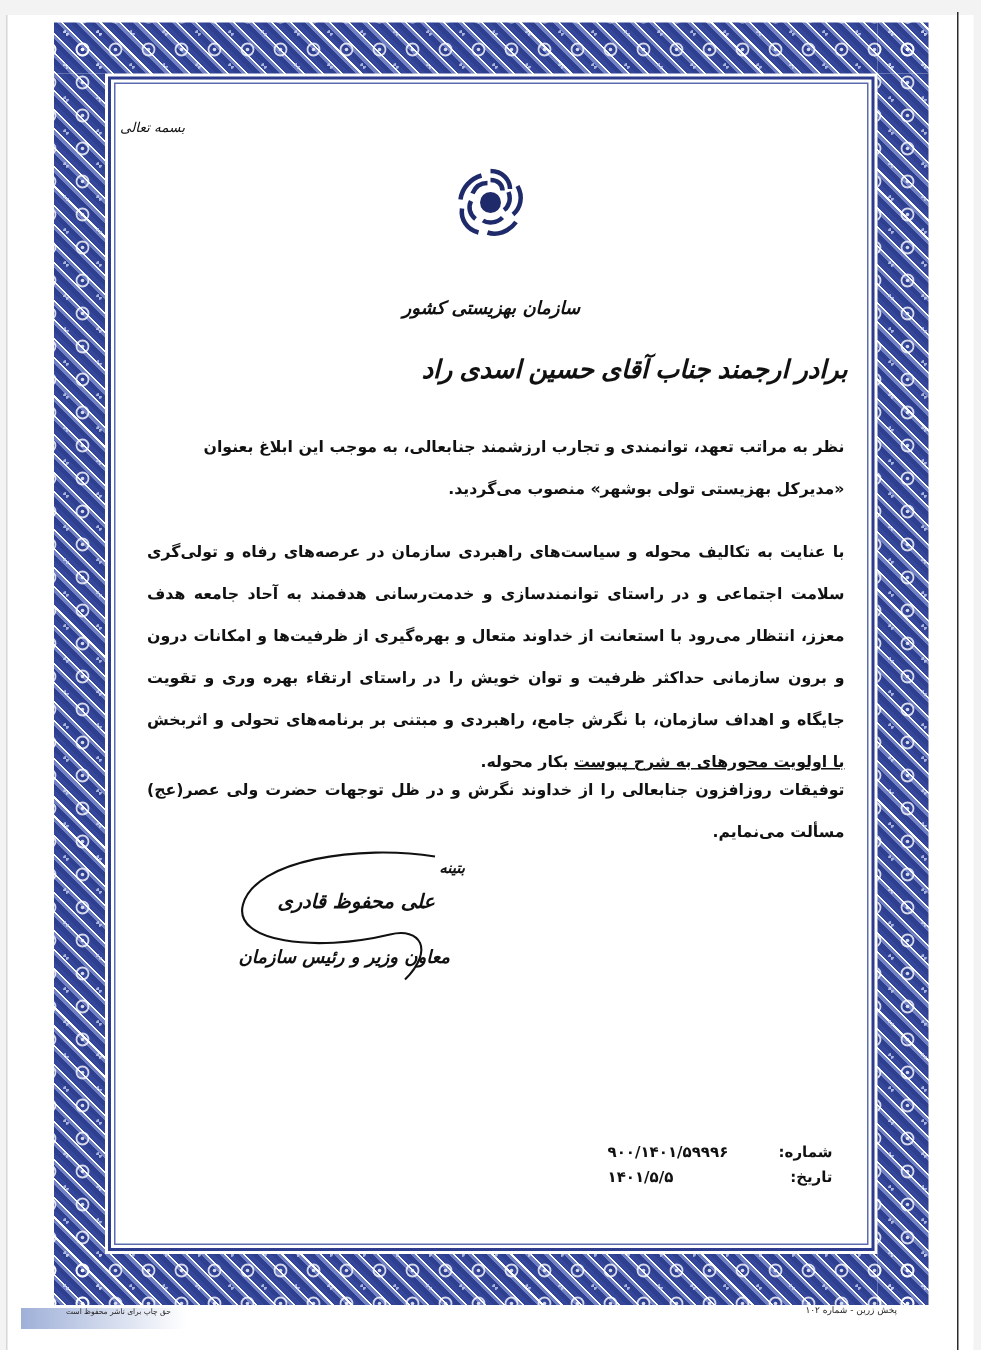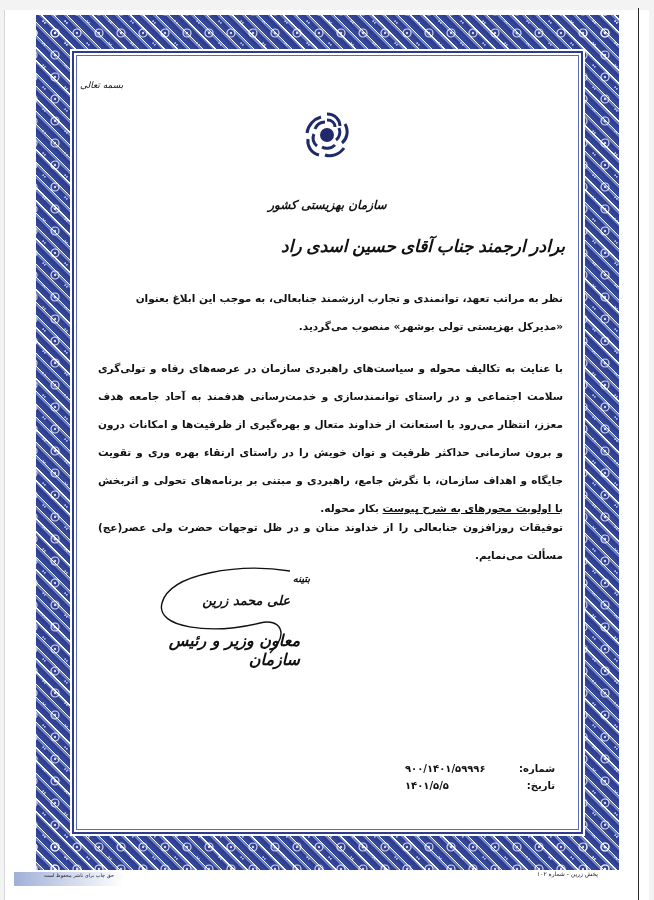--- a/index.html
+++ b/index.html
@@ -61,21 +61,21 @@
     font-size: 10.5px; font-weight: bold; line-height: 28px; text-align: justify;
     text-align-last: right;
   }
   .p1 { top: 226px; }
   .p2 { top: 296px; }
   .p3 { top: 455px; }
   .u { text-decoration: underline; }
   .sig-area { position: absolute; top: 505px; left: 70px; width: 160px; height: 110px; }
   .sig-prefix { position: absolute; top: 10px; right: 0; font-size: 10px; font-style: italic; font-weight: bold; font-family: "DejaVu Serif", serif; }
   .sig-name { position: absolute; top: 30px; right: 20px; font-size: 13px; font-style: italic; font-weight: bold; font-family: "DejaVu Serif", serif; }
-  .sig-title { position: absolute; top: 68px; right: 10px; font-size: 16px; font-style: italic; font-weight: bold; font-family: "DejaVu Serif", serif; }
+  .sig-title { position: absolute; top: 68px; right: 10px; font-size: 12px; font-style: italic; font-weight: bold; font-family: "DejaVu Serif", serif; }
   .sig-scribble { position: absolute; left: -10px; top: 0; width: 170px; height: 100px; }
   .meta { position: absolute; top: 705px; right: 20px; width: 150px; font-size: 10px; font-weight: bold; }
   .meta-row { display: flex; justify-content: space-between; height: 17px; }
   .meta-label { }
   .meta-val { direction: ltr; }
   .footer-right {
     position: absolute; top: 870px; right: 56px; font-size: 6px; direction: rtl; color: #222;
   }
   .footer-left {
     position: absolute; top: 872px; left: 14px; width: 110px; height: 14px; font-size: 5px; direction: rtl; color: #222;
@@ -134,28 +134,28 @@
     <div>نظر به مراتب تعهد، توانمندی و تجارب ارزشمند جنابعالی، به موجب این ابلاغ بعنوان</div>
     <div>«مدیرکل بهزیستی تولی بوشهر» منصوب می‌گردید.</div>
   </div>
 
   <div class="para p2">
     <span>با عنایت به تکالیف محوله و سیاست‌های راهبردی سازمان در عرصه‌های رفاه و تولی‌گری سلامت اجتماعی و در راستای توانمندسازی و خدمت‌رسانی هدفمند به آحاد جامعه هدف معزز، انتظار می‌رود با استعانت از خداوند متعال و بهره‌گیری از ظرفیت‌ها و امکانات درون و برون سازمانی حداکثر ظرفیت و توان خویش را در راستای ارتقاء بهره وری و تقویت جایگاه و اهداف سازمان، با نگرش جامع، راهبردی و مبتنی بر برنامه‌های تحولی و اثربخش</span>
     <span class="u">با اولویت محورهای به شرح پیوست</span>
     <span>بکار محوله.</span>
   </div>
 
-  <div class="para p3">توفیقات روزافزون جنابعالی را از خداوند منان و در ظل توجهات حضرت ولی عصر(عج) مسألت می‌نمایم.</div>
+  <div class="para p3">توفیقات روزافزون جنابعالی را از خداوند نگرش و در ظل توجهات حضرت ولی عصر(عج) مسألت می‌نمایم.</div>
 
   <div class="sig-area">
     <svg class="sig-scribble" viewBox="0 0 170 100">
       <path d="M150 8 C100 0 30 10 22 40 C15 65 70 72 120 60 C140 55 150 70 130 90" fill="none" stroke="#111" stroke-width="1.4"></path>
     </svg>
     <div class="sig-prefix">بتینه</div>
-    <div class="sig-name">علی محمد زرین</div>
+    <div class="sig-name">علی محفوظ قادری</div>
     <div class="sig-title">معاون وزیر و رئیس سازمان</div>
   </div>
 
   <div class="meta">
     <div class="meta-row">
       <span class="meta-label">شماره:</span>
       <span class="meta-val">۹۰۰/۱۴۰۱/۵۹۹۹۶</span>
     </div>
     <div class="meta-row">
       <span class="meta-label">تاریخ:</span>

